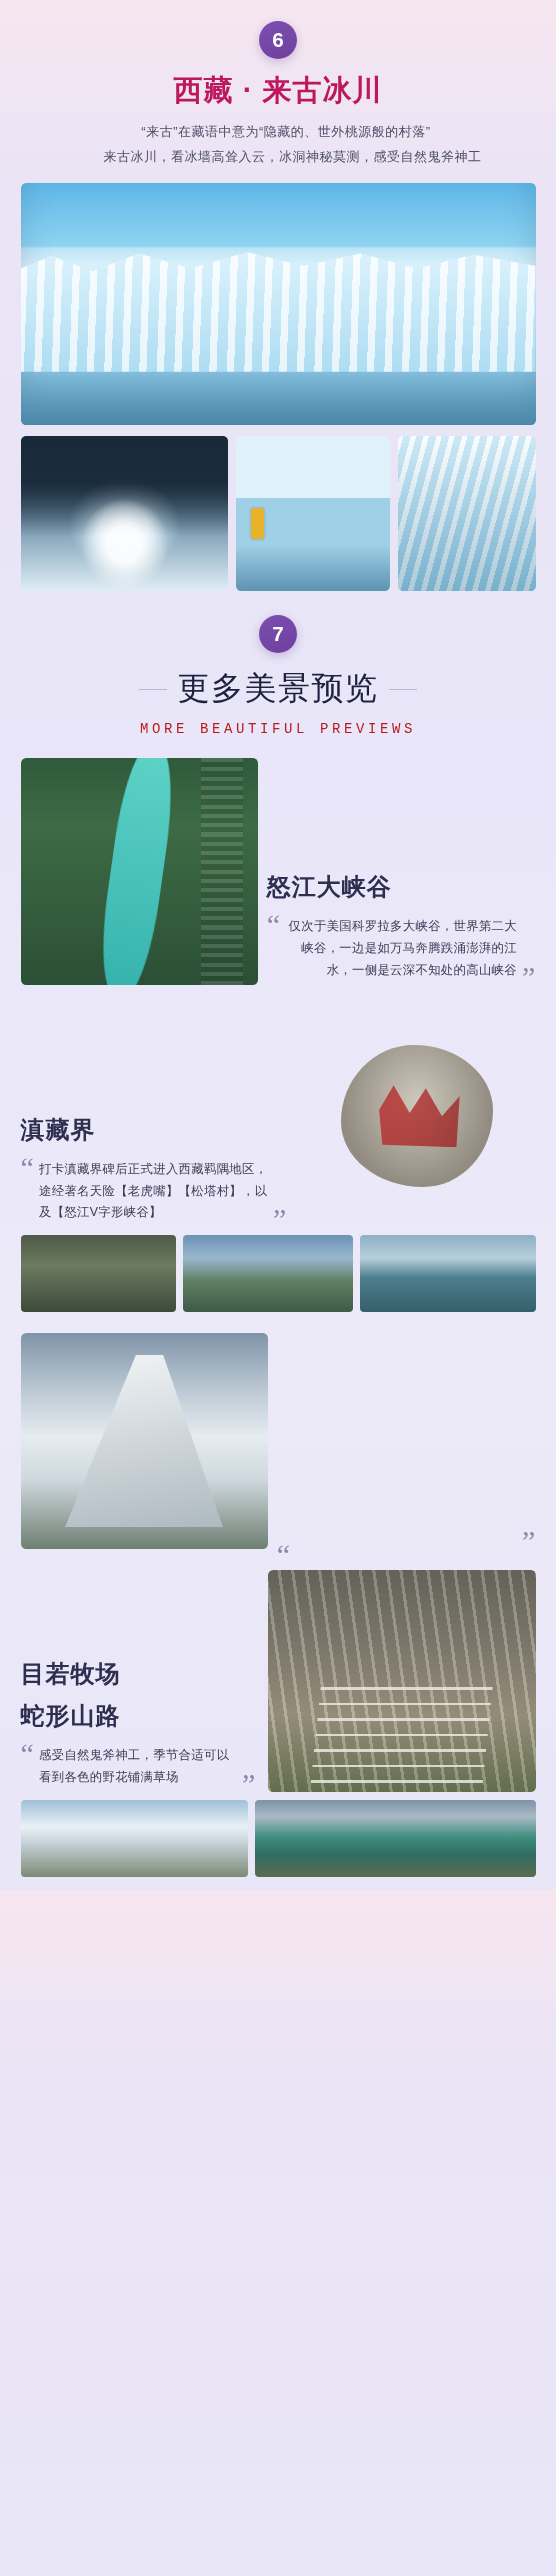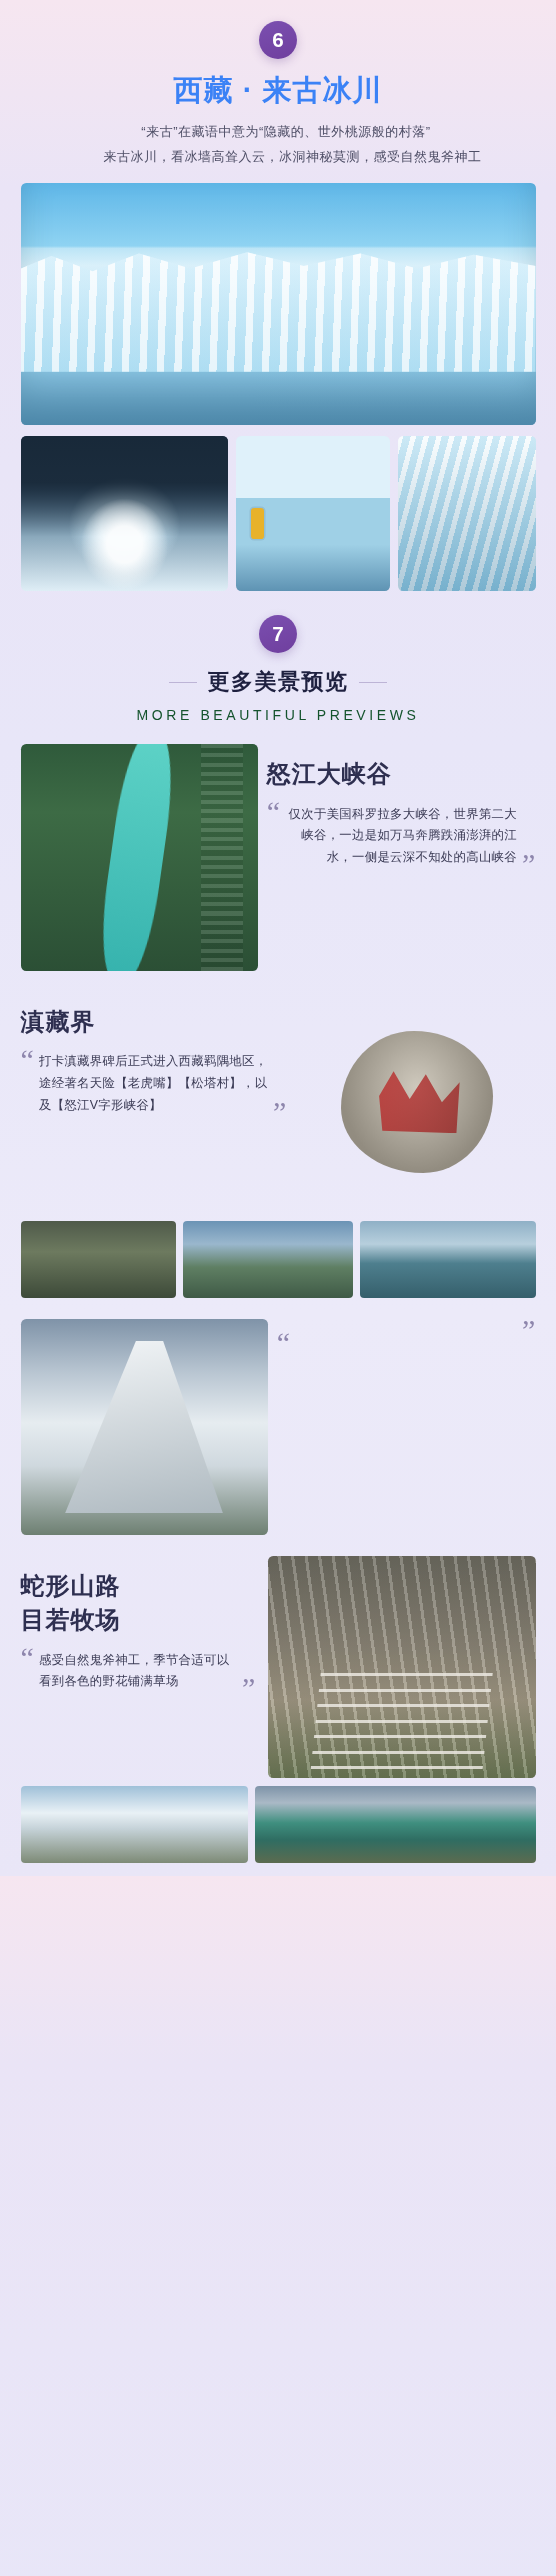--- a/index.html
+++ b/index.html
@@ -17,21 +17,21 @@
   .badge {
     width: 38px; height: 38px; border-radius: 50%;
     background: linear-gradient(160deg,#7b4fb0,#6f3f9e);
     color:#fff; font-size: 20.6px; font-weight:bold;
     display:flex; align-items:center; justify-content:center;
     margin: 0 auto 12.4px;
     box-shadow: 0 3.1px 9.3px rgba(90,50,140,.25);
   }
   .sec-title {
     font-size: 29px; font-weight: bold; letter-spacing: 1px;
-    color:#3b82f6; margin: 0 0 12.4px;
+    color:#be185d; margin: 0 0 12.4px;
   }
   .sub1 { font-size: 13px; color:#4e4e66; margin-bottom: 6.2px; letter-spacing:0.5px;margin-left:16px; }
   .sub2 { font-size: 13px; color:#4e4e66; margin-bottom: 17.5px; letter-spacing:0.5px;margin-left:29px; }
 
   
   .photo { background-size: cover; background-position:center; position:relative; overflow:hidden; }
   .wide {
     width: 515px; height: 242px; margin: 0 auto 11.3px; border-radius: 5.2px;
   }
   .trio { width: 515px; margin: 0 auto 0; display:flex; gap: 7.2px; }
@@ -84,35 +84,35 @@
   }
   .img-ice-person:before{
     content:""; position:absolute; left:10%; top:46%; width:13.4px; height:31px; border-radius:3.1px;
     background:#e8b22a; box-shadow: 0 0 0 1.5px rgba(0,0,0,.08);
   }
 
   
   .sec7 { padding-top: 24px; text-align:center; }
   .sec7 .badge { margin-bottom: 13.4px; }
   .sec7-title {
-    font-size: 22px; font-weight:bold; letter-spacing:1.5px;
+    font-size: 32px; font-weight:normal; letter-spacing:1.5px;
     color:#1f2140; margin: 0 0 10.3px; position:relative; display:inline-block; padding:0 9.3px;
   }
   .sec7-title:before, .sec7-title:after{
     content:""; position:absolute; top:50%; width:28px; height:1px; background:#bdb4d6;
   }
   .sec7-title:before{ left:-29px; } .sec7-title:after{ right:-29px; }
   .sec7-sub {
-    font-family:Liberation Sans, sans-serif;
-    font-size: 14px; letter-spacing: 3.6px; color:#14532d; margin-bottom: 20.6px;
+    font-family:Liberation Mono, monospace;
+    font-size: 14px; letter-spacing: 3.6px; color:#b91c1c; margin-bottom: 20.6px;
   }
 
   
   .block { width:515px; margin:0 auto; position:relative; }
-  .row { display:flex; gap: 9.3px; align-items:flex-start; }
+  .row { display:flex; gap: 9.3px; align-items:flex-end; }
   .rowr { flex-direction: row-reverse; gap: 12px; }
   .pbox { border-radius: 5.2px; }
   .txtcol { flex:1; padding-top: 12.4px; }
   .ptitle {
     font-size: 24px; font-weight: bold; color:#2e2f50; letter-spacing:1px;
     line-height:1.25; margin: 3.1px 0 11.3px;
   }
   .quote {
     position:relative; font-size:12.4px; line-height:1.75; color:#3b3b55;
     padding: 3.1px 18.5px; letter-spacing:0.3px;
@@ -277,22 +277,22 @@
       </div>
     </div>
   </div>
 
   <div class="spacer"></div>
 
   <div class="block">
     <div class="row rowr">
       <div class="photo pbox img-road" style="width:268px;height:222px;"></div>
       <div class="txtcol">
+        <div class="ptitle" style="margin-top:-7.2px;">目若牧场</div>
         <div class="ptitle">蛇形山路</div>
-        <div class="ptitle" style="margin-top:-7.2px;">目若牧场</div>
         <div class="quote">
           <span class="qm open">“</span>
           <span>感受自然鬼斧神工，季节合适可以看到各色的野花铺满草场</span>
           <span class="qm close">”</span>
         </div>
       </div>
     </div>
     <div class="thumbs">
       <div class="photo img-snowpeak" style="flex:0 0 227px;"></div>
       <div class="photo img-lake" style="flex:1;"></div>

